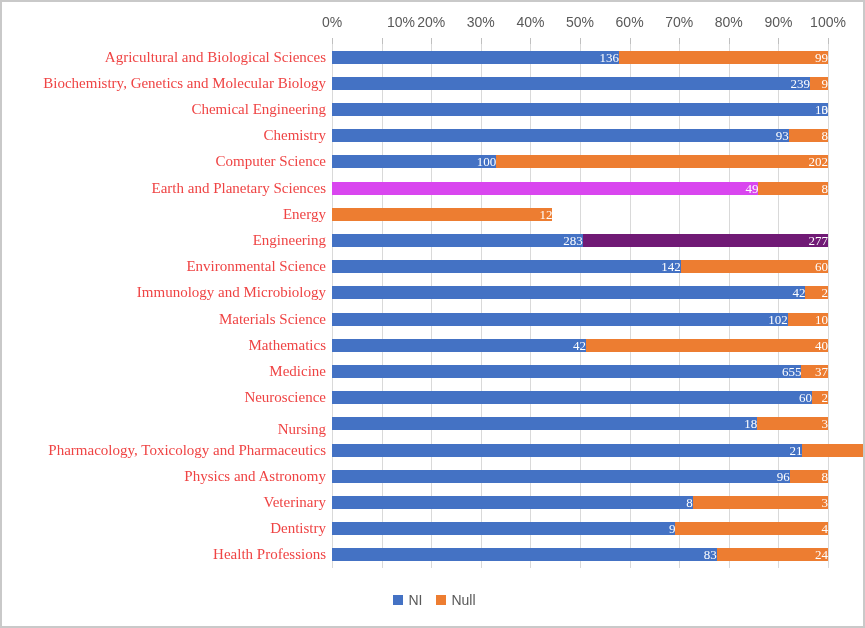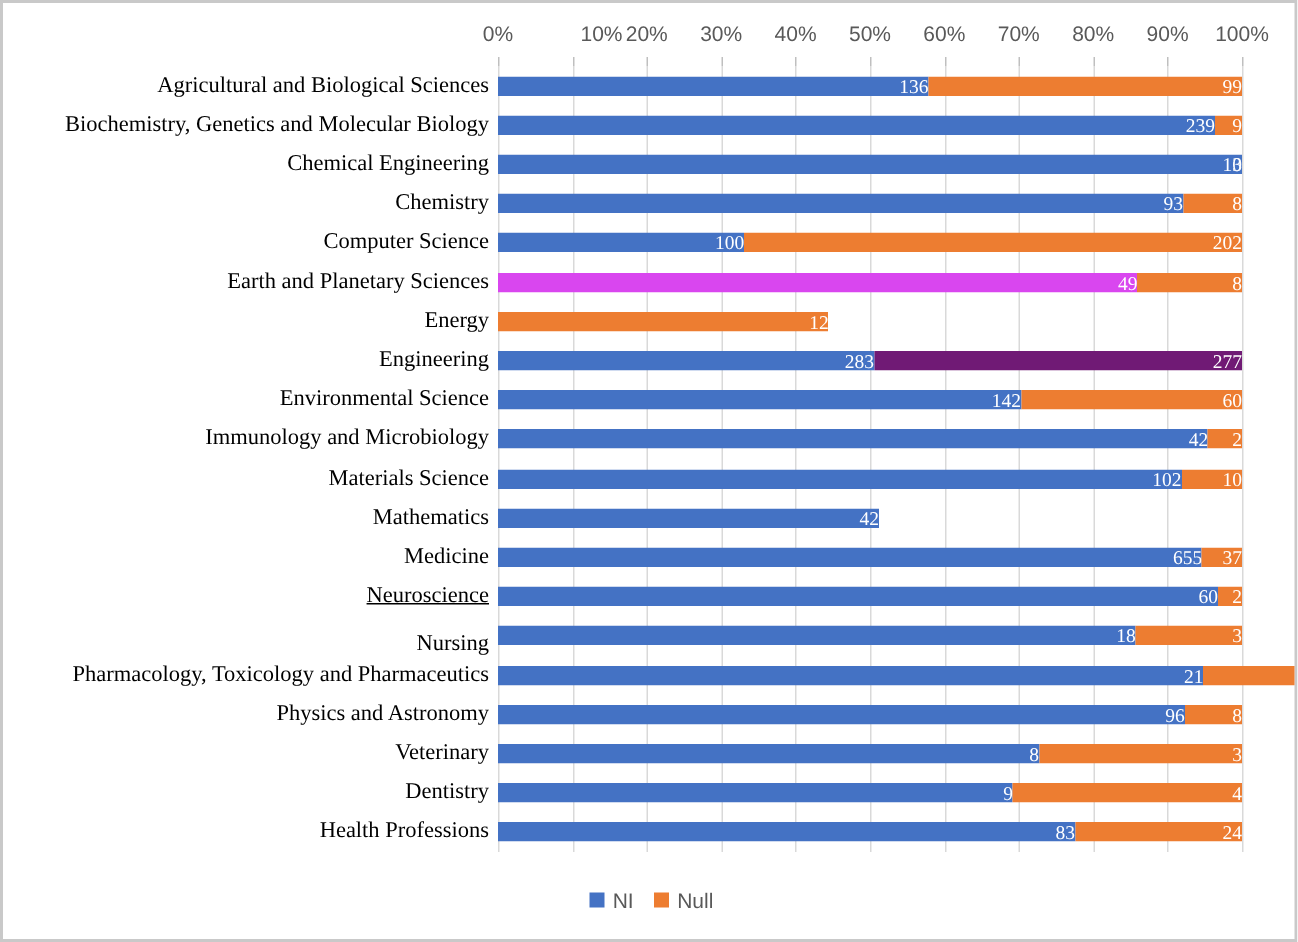--- a/index.html
+++ b/index.html
@@ -34,21 +34,21 @@
   .gridline {
     position: absolute;
     width: 1px;
     background: #d9d9d9;
   }
   .cat-label {
     position: absolute;
     text-align: right;
     font-family: "Liberation Serif", serif;
     font-size: 15px;
-    color: #000000;
+    color: #ef4444;
     white-space: nowrap;
     line-height: 1;
   }
   .bar-row {
     position: absolute;
     display: flex;
     align-items: center;
   }
   .bar-track {
     position: relative;
@@ -240,20 +240,23 @@
           <div class="segment" style="width: 8.13008%; background: rgb(237, 125, 49);">
             <span class="seg-label">10</span>
           </div>
         </div>
       </div>
       <div class="bar-row" style="left: 330px; top: 330.2px; width: 496px; height: 26.2px;">
         <div class="bar-track">
           <div class="segment" style="width: 51.2195%; background: rgb(68, 114, 196);">
             <span class="seg-label">42</span>
           </div>
+          <div class="segment" style="width: 48.7805%; background: rgb(237, 125, 49);">
+            <span class="seg-label">40</span>
+          </div>
         </div>
       </div>
       <div class="bar-row" style="left: 330px; top: 356.4px; width: 496px; height: 26.2px;">
         <div class="bar-track">
           <div class="segment" style="width: 94.6532%; background: rgb(68, 114, 196);">
             <span class="seg-label">655</span>
           </div>
           <div class="segment" style="width: 5.34682%; background: rgb(237, 125, 49);">
             <span class="seg-label">37</span>
           </div>
@@ -337,21 +340,21 @@
       <div class="cat-label" style="left: 8px; width: 316px; top: 126.2px;">Chemistry</div>
       <div class="cat-label" style="left: 8px; width: 316px; top: 152.4px;">Computer Science</div>
       <div class="cat-label" style="left: 8px; width: 316px; top: 178.6px;">Earth and Planetary Sciences</div>
       <div class="cat-label" style="left: 8px; width: 316px; top: 204.8px;">Energy</div>
       <div class="cat-label" style="left: 8px; width: 316px; top: 231px;">Engineering</div>
       <div class="cat-label" style="left: 8px; width: 316px; top: 257.2px;">Environmental Science</div>
       <div class="cat-label" style="left: 8px; width: 316px; top: 283.4px;">Immunology and Microbiology</div>
       <div class="cat-label" style="left: 8px; width: 316px; top: 309.6px;">Materials Science</div>
       <div class="cat-label" style="left: 8px; width: 316px; top: 335.8px;">Mathematics</div>
       <div class="cat-label" style="left: 8px; width: 316px; top: 362px;">Medicine</div>
-      <div class="cat-label" style="left: 8px; width: 316px; top: 388.2px; text-decoration: underline;">Neuroscience</div>
+      <div class="cat-label" style="left: 8px; width: 316px; top: 388.2px;">Neuroscience</div>
       <div class="cat-label" style="left: 8px; width: 316px; top: 420px;">Nursing</div>
       <div class="cat-label" style="left: 8px; width: 316px; top: 440.6px;">Pharmacology, Toxicology and Pharmaceutics</div>
       <div class="cat-label" style="left: 8px; width: 316px; top: 466.8px;">Physics and Astronomy</div>
       <div class="cat-label" style="left: 8px; width: 316px; top: 493px;">Veterinary</div>
       <div class="cat-label" style="left: 8px; width: 316px; top: 519.2px;">Dentistry</div>
       <div class="cat-label" style="left: 8px; width: 316px; top: 545.4px;">Health Professions</div>
     </div>
   <div id="legend" style="top: 590px;">
       <div class="legend-item">
         <span class="legend-swatch" style="background: rgb(68, 114, 196);"></span>

